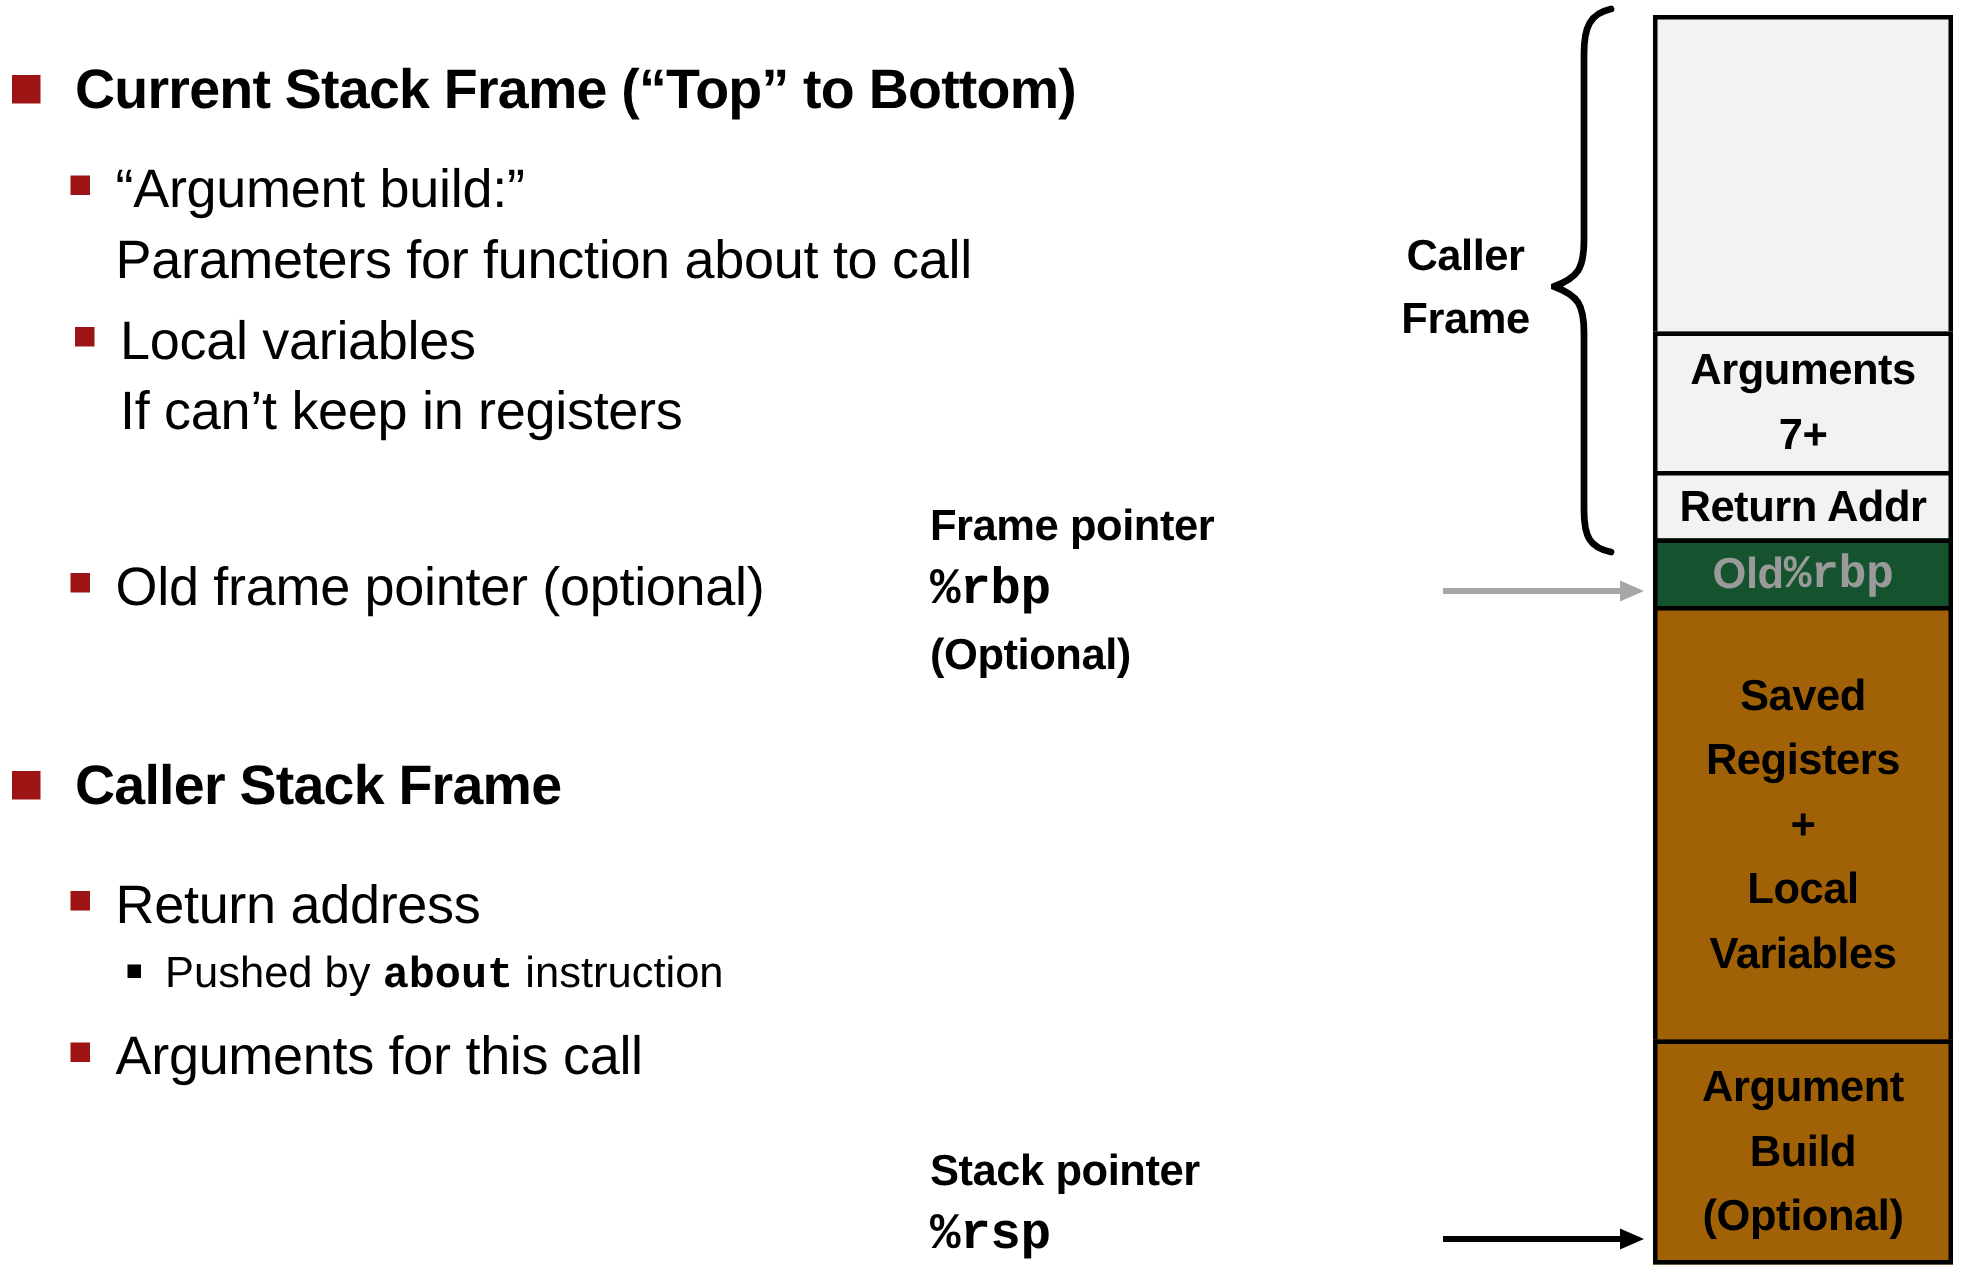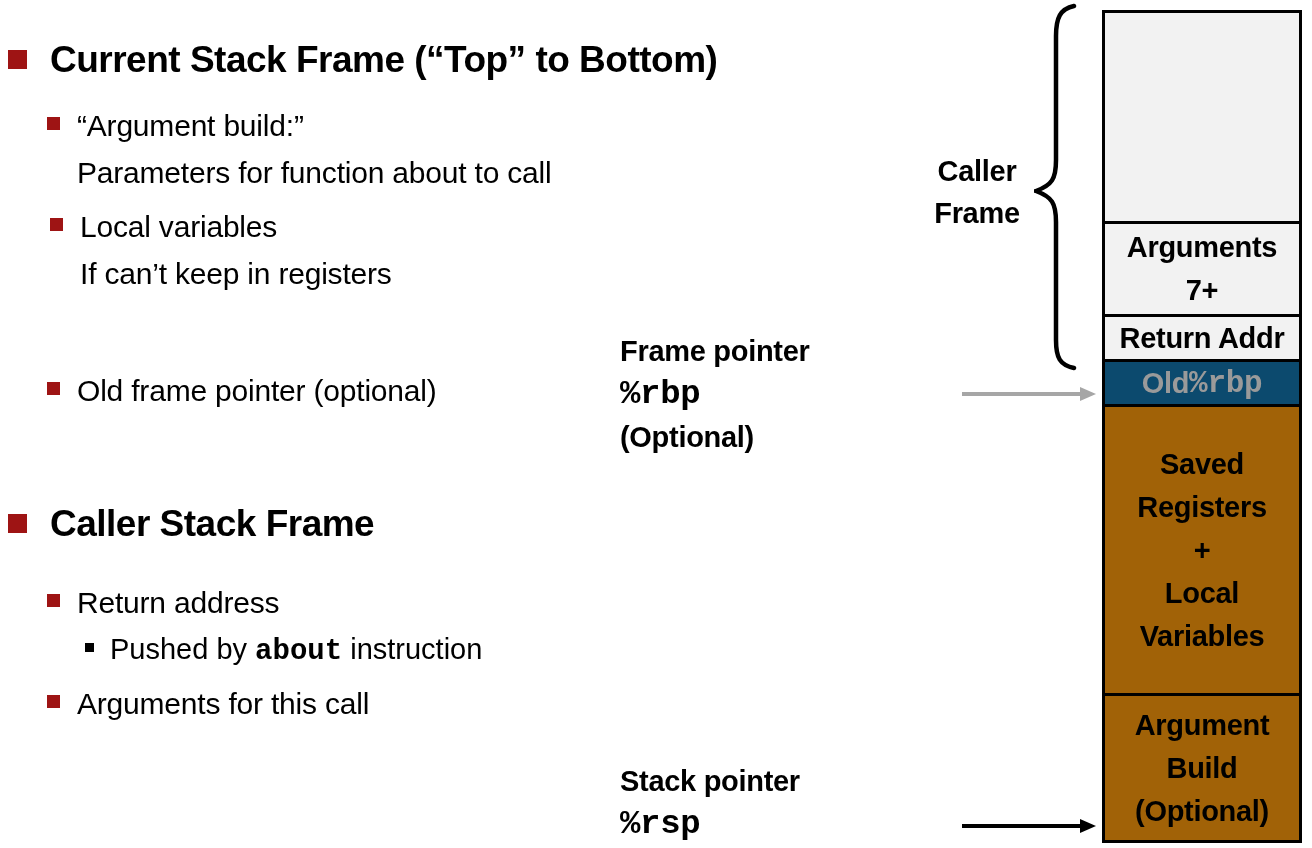--- a/index.html
+++ b/index.html
@@ -6,39 +6,39 @@
   .slide{
     position:relative;width:1312px;height:848px;background:#ffffff;
     font-family:"Liberation Sans",sans-serif;color:#000;overflow:hidden;
   }
   .abs{position:absolute;}
 
   
   .l1-title{font-size:37px;font-weight:bold;letter-spacing:-0.5px;line-height:44px;}
   .l1-row .txt{margin-left:42px;text-align:right;}
   .bullet1{position:absolute;left:0;top:12px;width:19px;height:19px;background:#9e1414;}
-  .l2-item{font-size:30px;line-height:47px;letter-spacing:-0.2px;}
+  .l2-item{font-size:36px;line-height:47px;letter-spacing:-0.2px;}
   .bullet2{position:absolute;left:0;top:15px;width:13px;height:13px;background:#9e1414;}
   .l2-item .txt{margin-left:30px;}
   .l3-item{font-size:29px;line-height:44px;}
   .bullet3{position:absolute;left:0;top:16px;width:9px;height:9px;background:#000;}
   .l3-item .txt{margin-left:25px;}
   .mono{font-family:"Liberation Mono",monospace;font-weight:bold;}
 
   
   .stack{position:absolute;left:1102px;top:10px;width:200px;}
   .block{
     box-sizing:border-box;width:200px;border:3px solid #000;margin-top:-3px;
     display:flex;flex-direction:column;align-items:center;justify-content:center;
     text-align:center;font-weight:bold;font-size:29px;line-height:43px;
     white-space:pre-line;letter-spacing:-0.3px;
   }
   .block:first-child{margin-top:0;}
   .bg-light{background:#f2f2f2;}
-  .bg-gray{background:#0c4a6e;}
+  .bg-gray{background:#14532d;}
   .bg-lav{background:#a16207;}
   .blk-caller{height:214px;}
   .blk-args{height:96px;}
   .blk-ret{height:48px;}
   .blk-oldrbp{height:48px;flex-direction:row;color:#9a9a9a;}
   .blk-oldrbp .mono{font-size:31px;}
   .blk-saved{height:292px;}
   .blk-argbuild{height:150px;}
 
   

